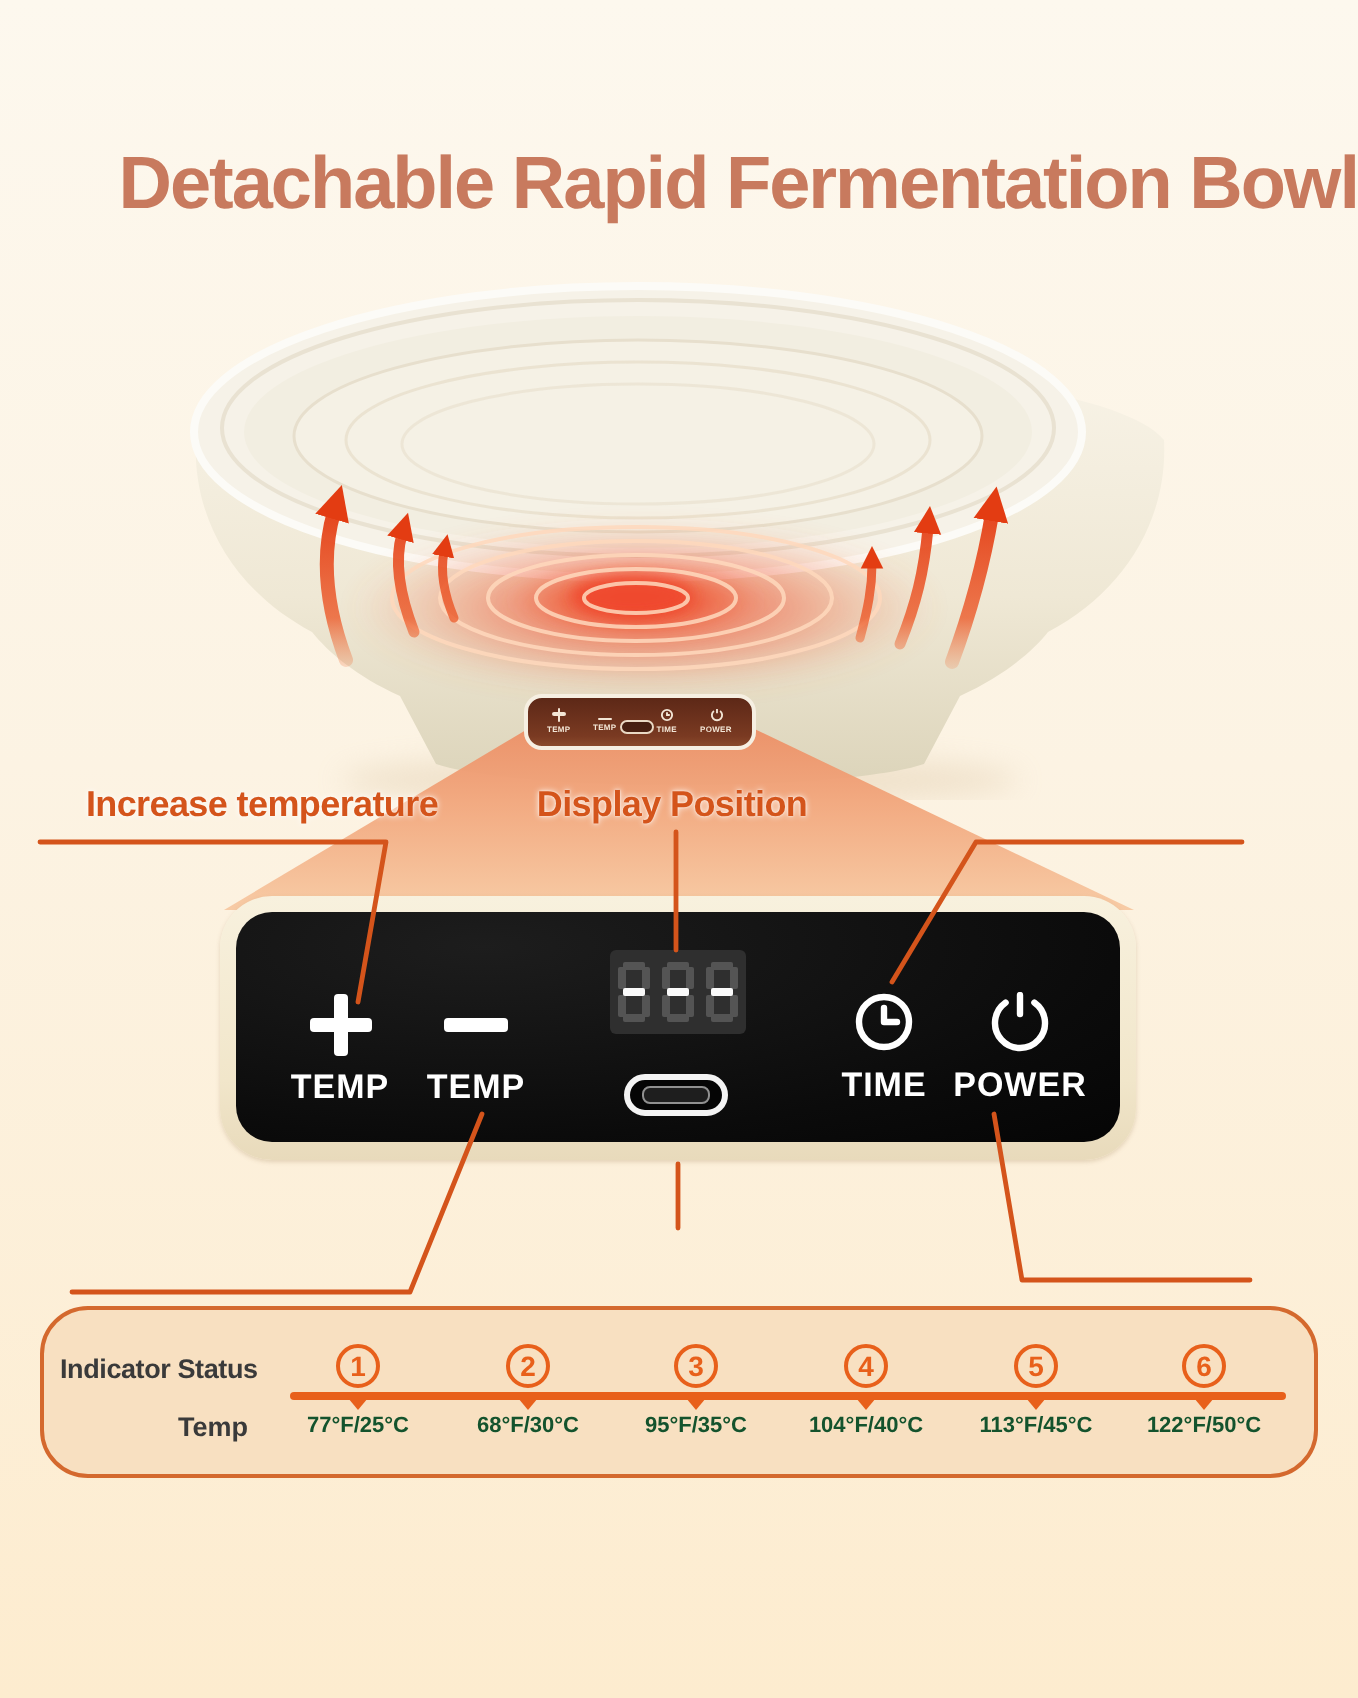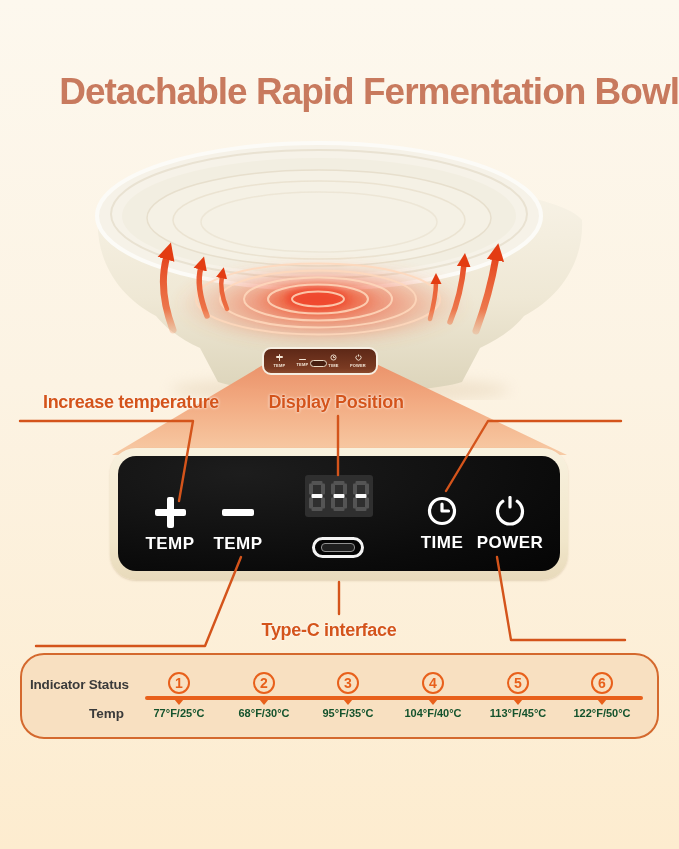--- a/index.html
+++ b/index.html
@@ -293,21 +293,20 @@
       <polyline points="338,416 338,475"></polyline>
       <polyline points="621,421 488,421 446,491"></polyline>
       <polyline points="36,646 205,646 241,557"></polyline>
       <polyline points="339,582 339,614"></polyline>
       <polyline points="497,557 511,640 625,640"></polyline>
     </g>
   </svg>
 
   <div class="callout co-increase">Increase temperature</div>
   <div class="callout co-display">Display Position</div>
-  <div class="callout co-typec">Type-C interface</div>
 
   <div class="itable">
     <span class="t-row1">Indicator Status</span>
     <span class="t-row2">Temp</span>
     <div class="t-line"></div>
 
     <div class="t-col t-c1">
       <span class="t-circ">1</span>
       <div class="t-tri"></div>
       <span class="t-temp">77°F/25°C</span>

